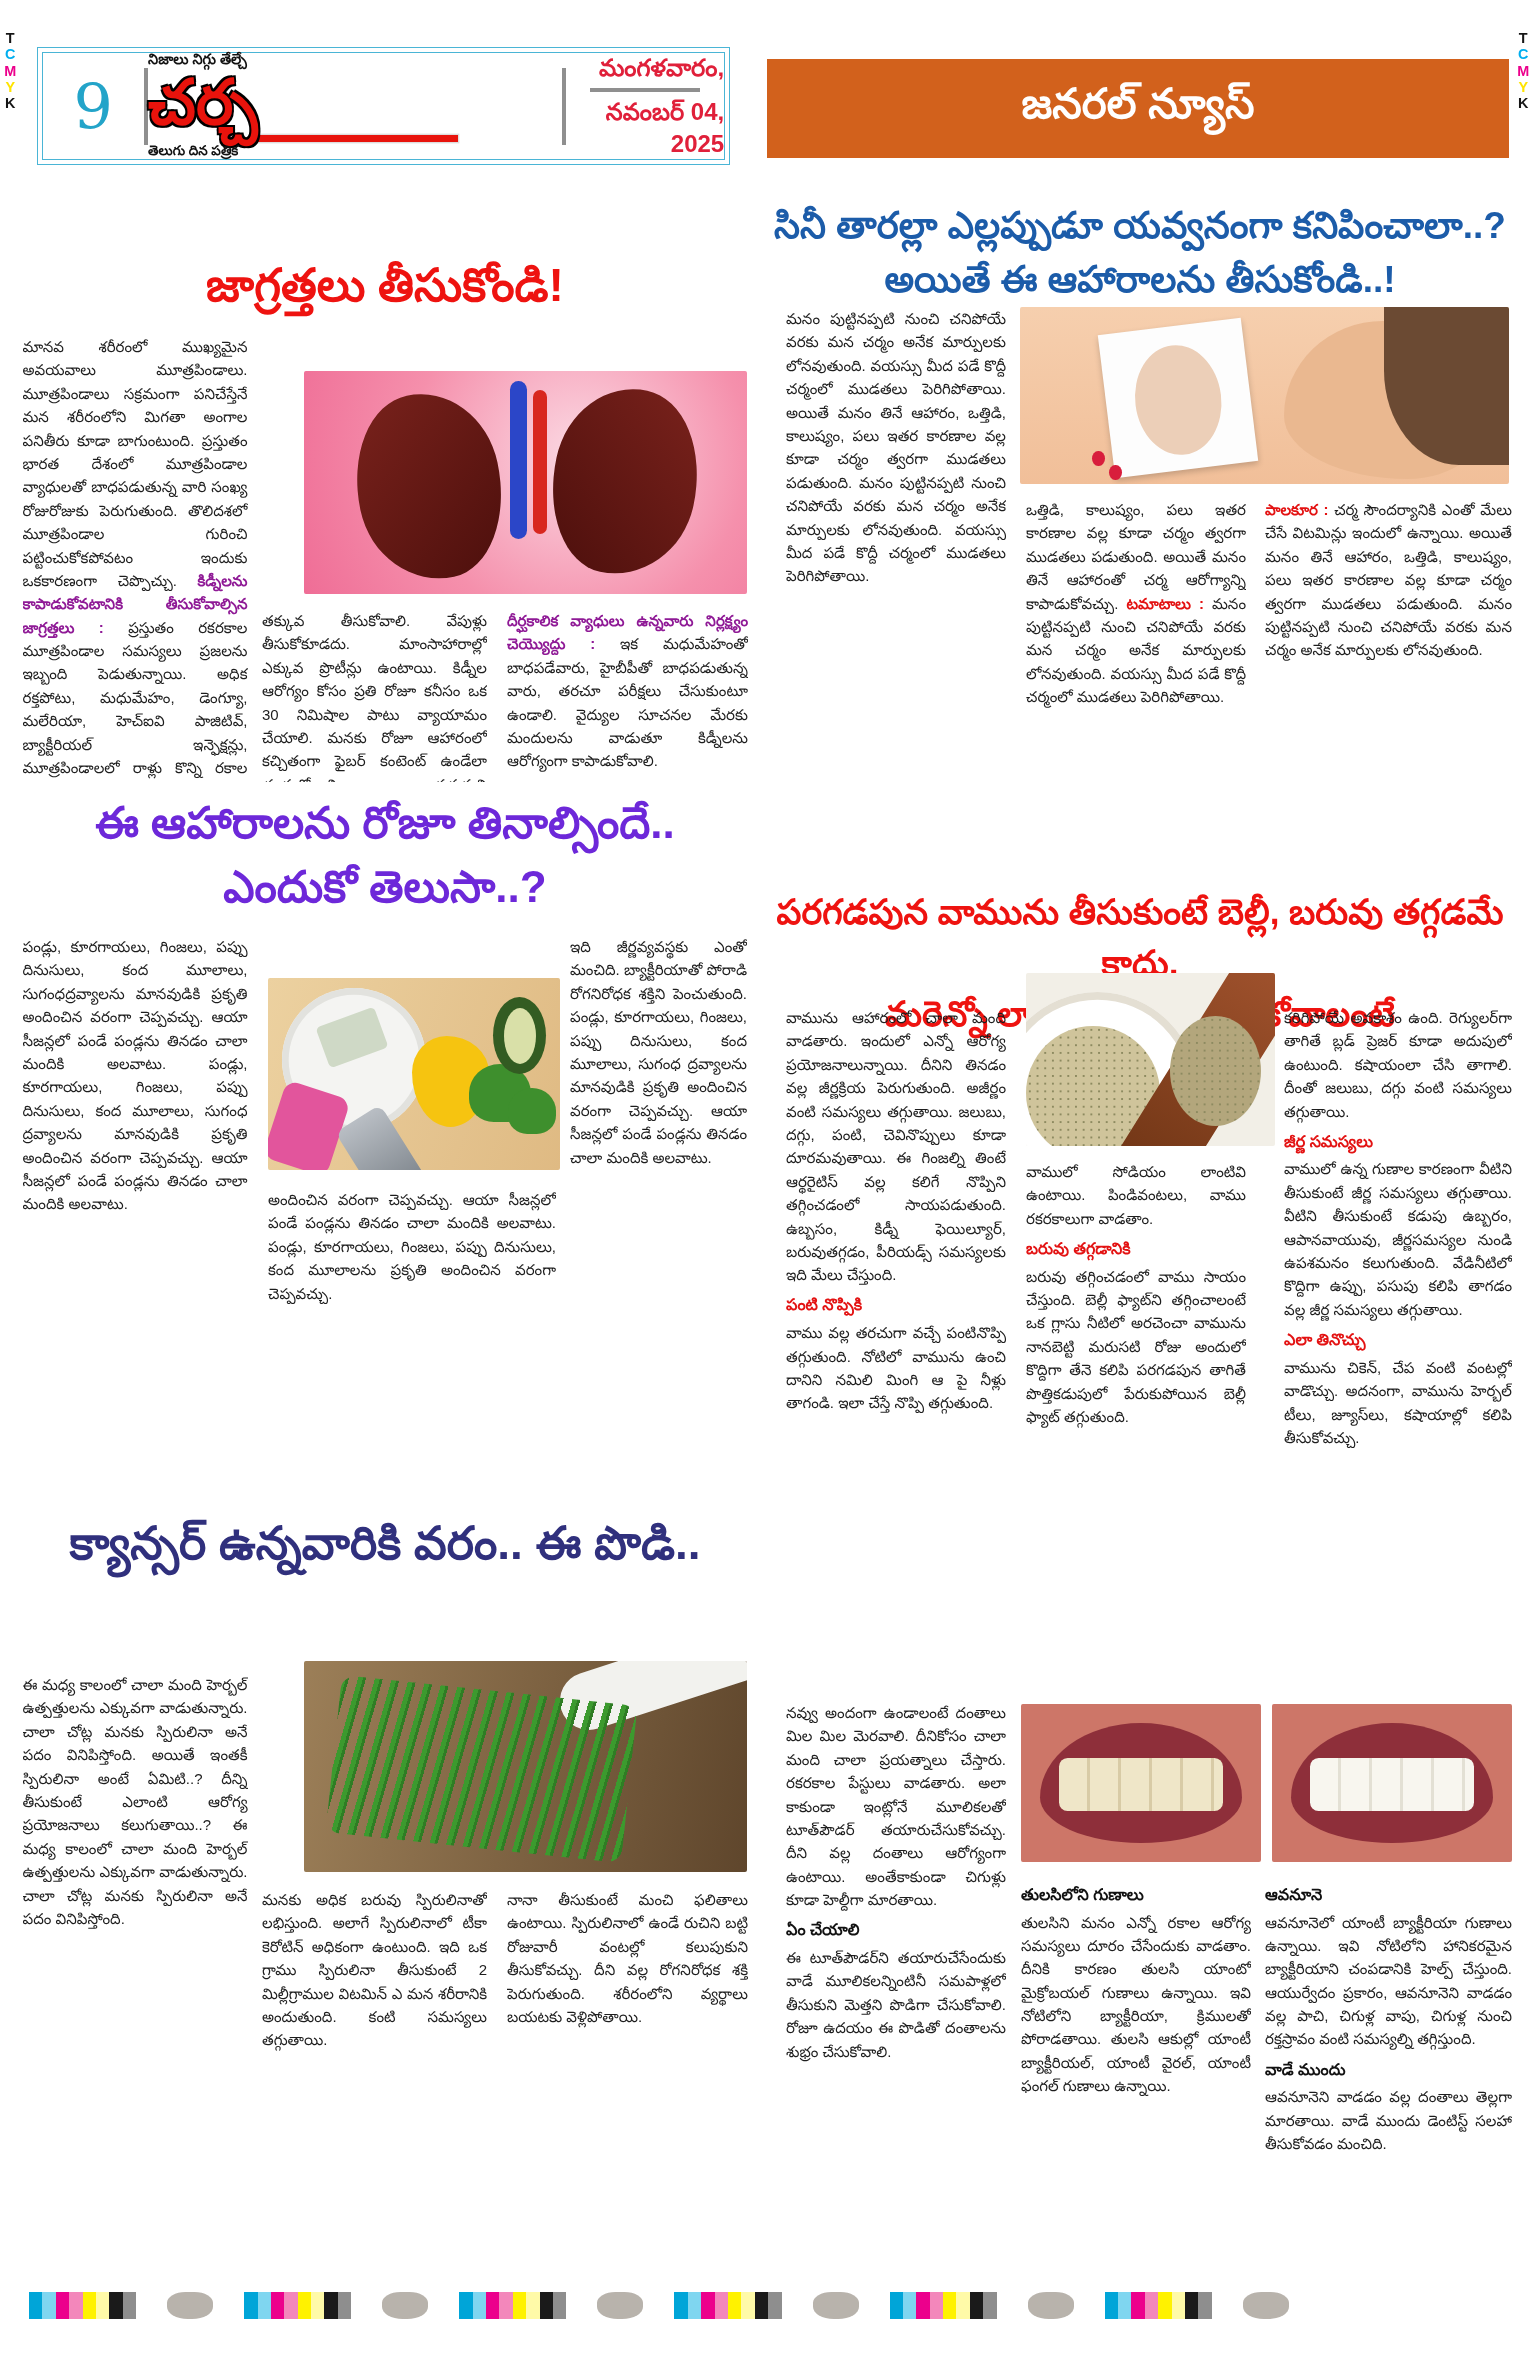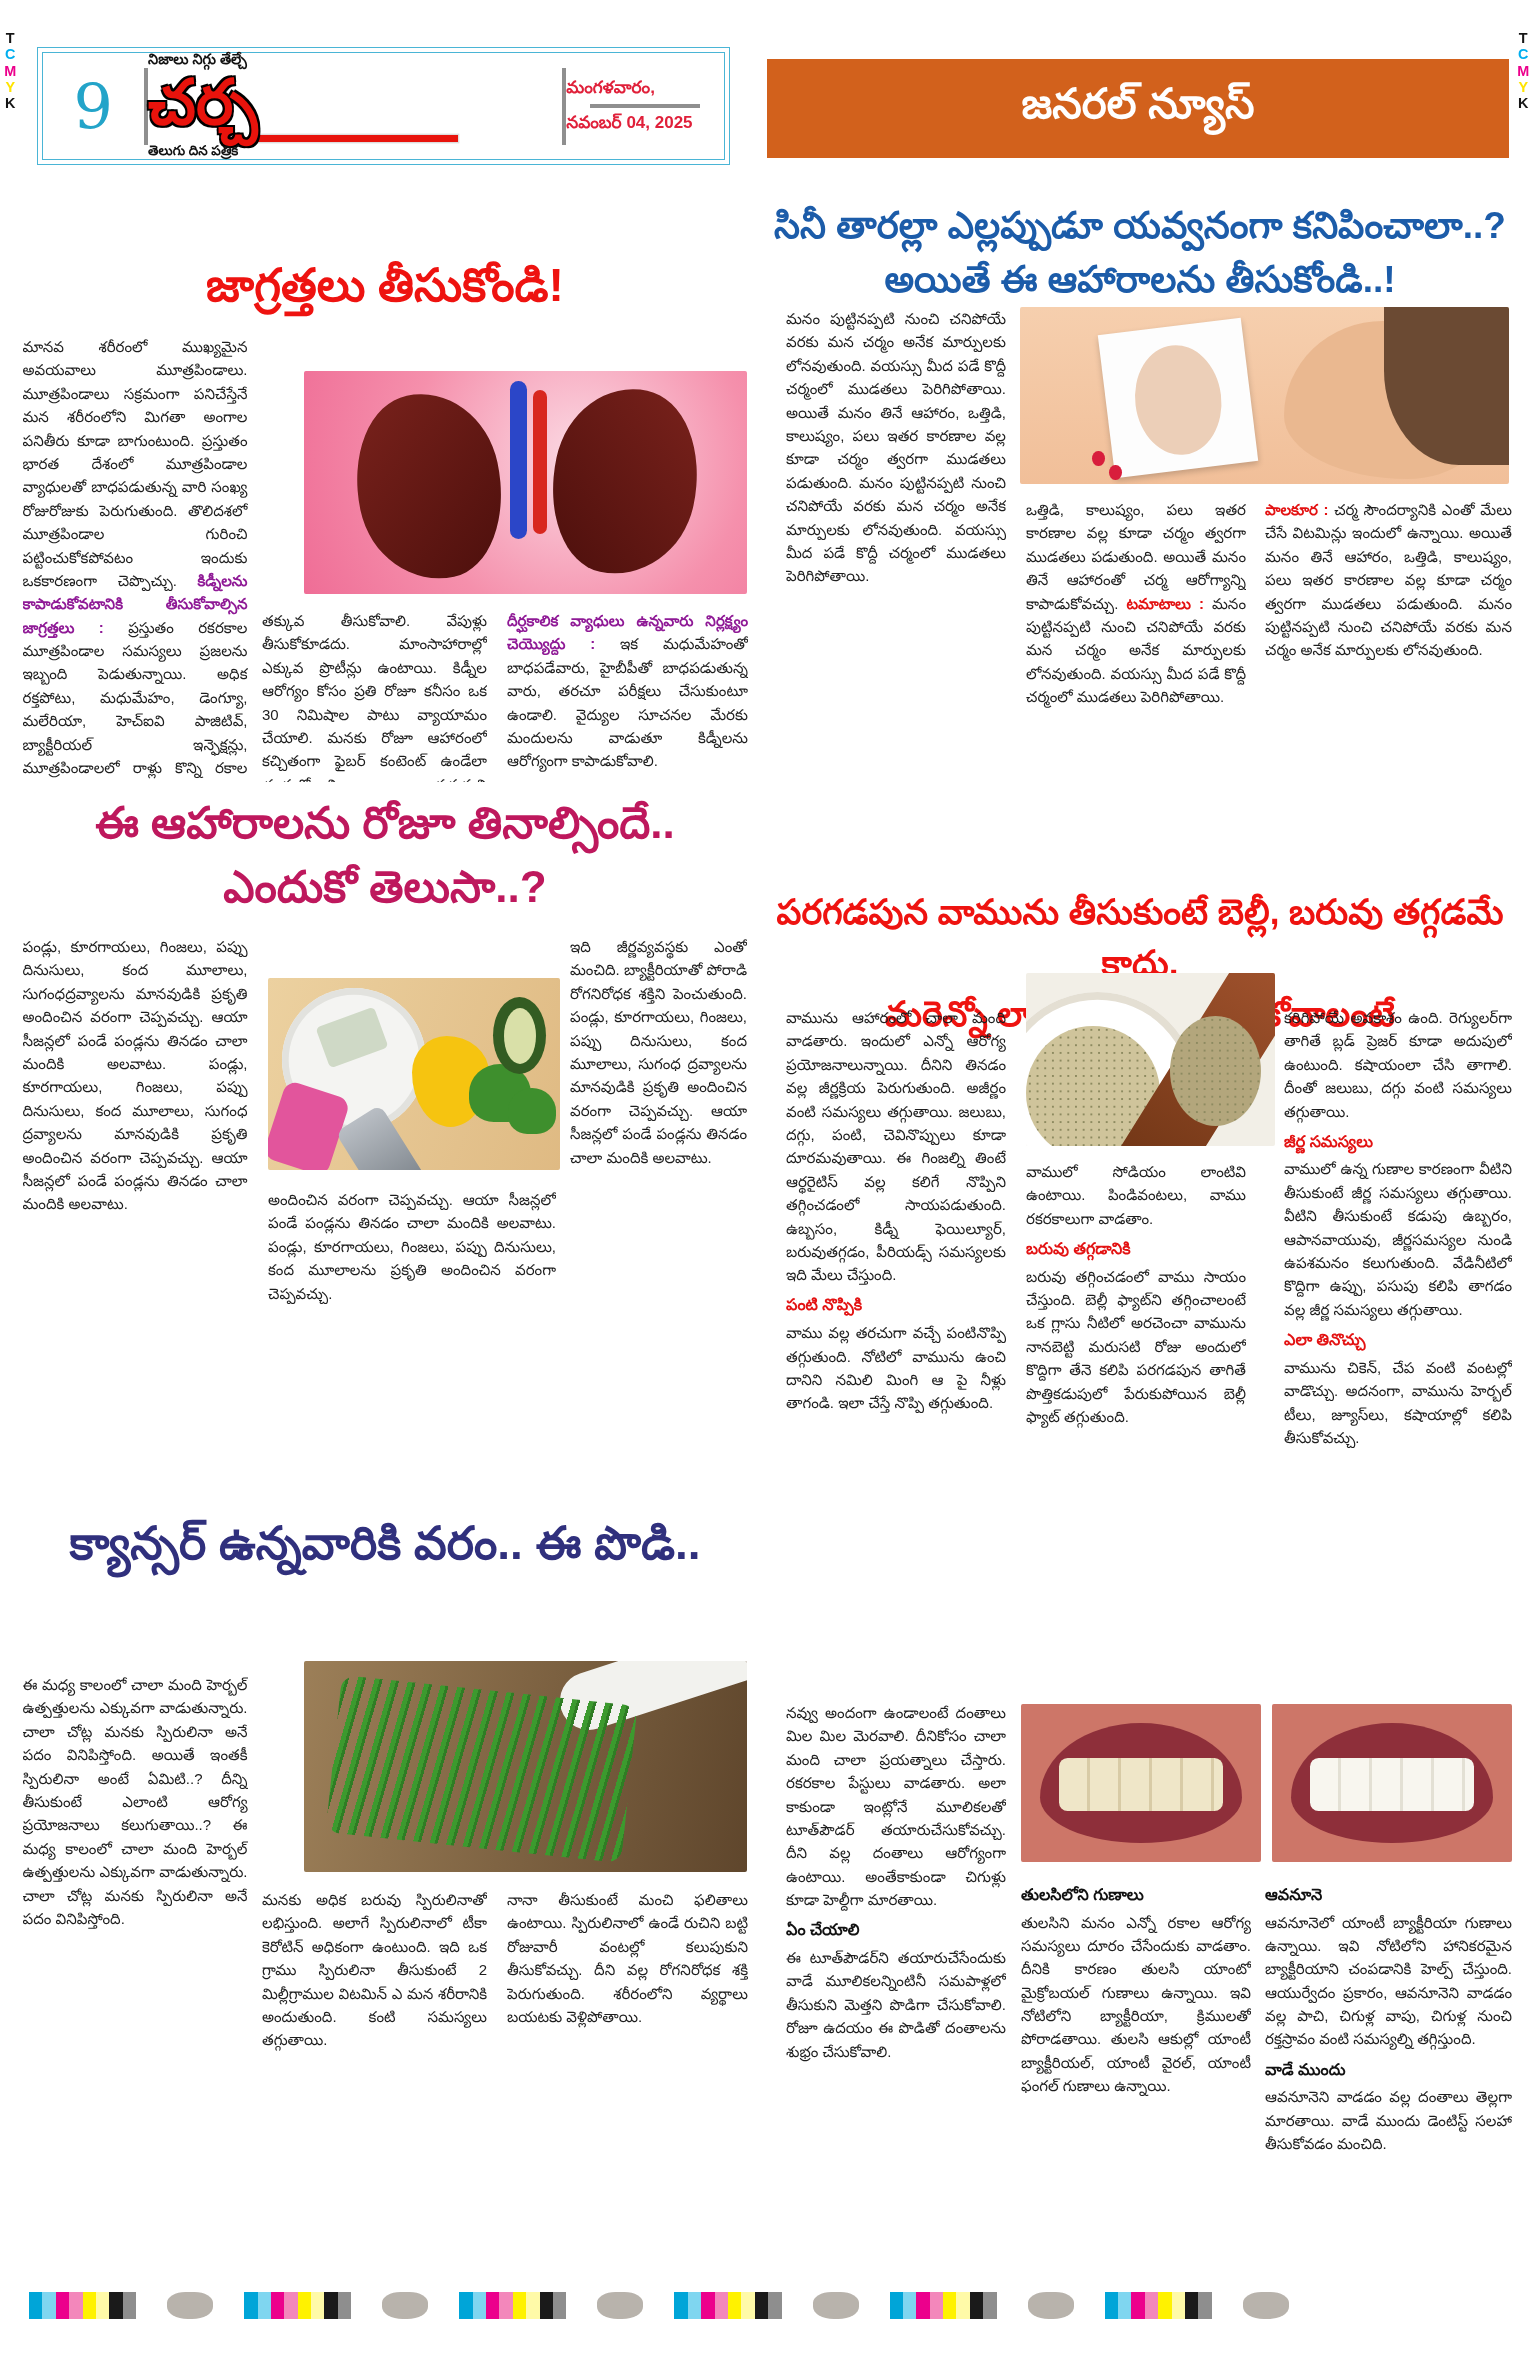--- a/index.html
+++ b/index.html
@@ -15,28 +15,28 @@
   #masthead .inner{position:absolute;inset:3.8px;border:1px solid #4ab5d6;display:flex;align-items:center;}
   #page-number{font-family:"DejaVu Serif",serif;font-size:62px;color:#23a4c9;width:101px;text-align:center;}
   .vbar{width:4.3px;height:77px;background:#8f8f8f;}
   #logo-block{flex:1;text-align:left;position:relative;}
   #logo-tagline-top{font-size:14.4px;color:#111;font-weight:bold;}
   #logo-title{font-size:63px;font-weight:bold;color:#e8130c;line-height:1.0;
       text-shadow:-1.9px -1.9px 0 #000,1.9px -1.9px 0 #000,-1.9px 1.9px 0 #000,1.9px 1.9px 0 #000;}
   #logo-underbar{width:206px;height:7.7px;background:#e8130c;margin:1px auto 1px;
       box-shadow:0 0 0 1.4px #00000022;}
   #logo-tagline-bottom{font-size:13.4px;color:#111;font-weight:bold;}
-  #date-block{width:158px;text-align:left;color:#e0203a;font-weight:bold;font-size:17px;line-height:1.35;}
+  #date-block{width:158px;text-align:right;color:#e0203a;font-weight:bold;font-size:24px;line-height:1.35;}
   #date-sep{width:110px;height:3.8px;background:#8f8f8f;margin:3.8px auto;}
   #section-banner{left:767px;top:59px;width:742px;height:99px;background:#d2611c;
       display:flex;align-items:center;justify-content:center;}
   #section-banner .txt{color:#ffffff;font-size:42px;font-weight:bold;}
   
   .headline{position:absolute;font-weight:bold;text-align:center;line-height:1.45;}
-  .hl-red{color:#ee1310;} .hl-blue{color:#1c5ca9;} .hl-green{color:#be185d;}
+  .hl-red{color:#ee1310;} .hl-blue{color:#1c5ca9;} .hl-green{color:#6d28d9;}
   .hl-navy{color:#30307d;} .hl-pink{color:#e31c87;}
   
   .col{position:absolute;text-align:justify;font-size:15px;line-height:1.56;color:#1d1d1d;
        overflow:hidden;word-break:break-word;}
   .sub{font-weight:bold;}
   .p-purple{color:#8f1a96;} .p-red{color:#e31212;} .p-blk{color:#111;}
   .subline{display:block;font-weight:bold;font-size:16px;margin:6.7px 0 2.9px;}
   
   .photo{position:absolute;overflow:hidden;border-radius:1.9px;}
   .ph-kidney{background:radial-gradient(circle at 62% 38%,#fbd9e3 0%,#f590ac 55%,#ef6d96 100%);}

